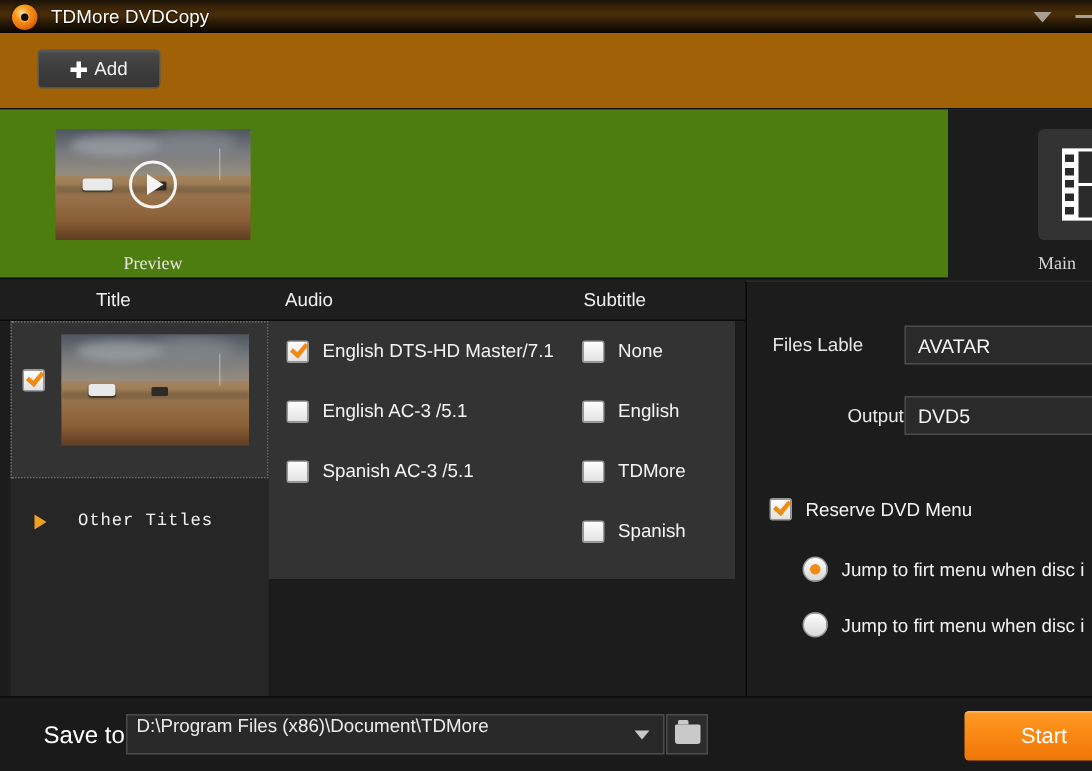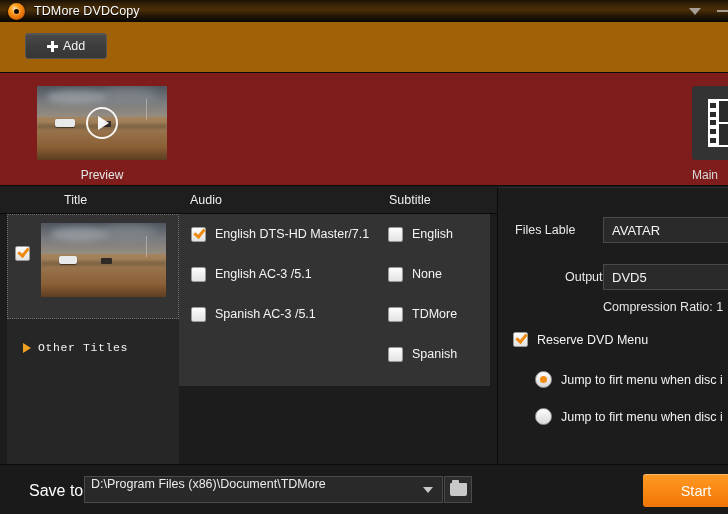--- a/index.html
+++ b/index.html
@@ -98,23 +98,24 @@
   }
   .plus-icon::before, .plus-icon::after {
     content: ""; position: absolute; background: #ffffff;
   }
   .plus-icon::before { left: 0; top: 4px; width: 11px; height: 3px; }
   .plus-icon::after  { left: 4px; top: 0; width: 3px; height: 11px; }
 
   
   .strip {
     position: absolute; left: 0; top: 73px;
-    width: 728px; height: 113px;
-    background: #7f1d1d;
+    width: 632px; height: 113px;
+    background: #4d7c0f;
     border-bottom: 1px solid #0b0b0b;
+    font-family: Liberation Serif, serif;
   }
   .preview-cell {
     position: absolute; left: 37px; top: 13px;
     width: 130px;
   }
   .thumb {
     position: relative;
     width: 130px; height: 74px;
     background:
       linear-gradient(to bottom,
@@ -268,21 +269,21 @@
     position: absolute; left: 33px; top: 8px;
     width: 125px; height: 74px;
   }
   .other-titles {
     position: absolute; left: 7px; top: 105px;
     width: 172px; height: 145px;
     background: #262626;
   }
   .ot-row {
     position: absolute; left: 16px; top: 22px;
-    display: flex; align-items: center; gap: 7px;
+    display: flex; align-items: center; gap: 21px;
     cursor: pointer;
   }
   .tri-right {
     width: 0; height: 0;
     border-top: 5px solid transparent;
     border-bottom: 5px solid transparent;
     border-left: 8px solid #f0a020;
   }
   .ot-label {
     color: #f2f2f2;
@@ -559,25 +560,25 @@
         </div>
         <div class="opt">
           <span class="cb"></span>
           <span class="opt-label">Spanish AC-3 /5.1</span>
         </div>
       </div>
 
       <div class="opt-group opt-sub">
         <div class="opt">
           <span class="cb"></span>
-          <span class="opt-label">English</span>
+          <span class="opt-label">None</span>
         </div>
         <div class="opt">
           <span class="cb"></span>
-          <span class="opt-label">None</span>
+          <span class="opt-label">English</span>
         </div>
         <div class="opt">
           <span class="cb"></span>
           <span class="opt-label">TDMore</span>
         </div>
         <div class="opt">
           <span class="cb"></span>
           <span class="opt-label">Spanish</span>
         </div>
       </div>
@@ -590,21 +591,20 @@
 
   </div>
 
   <div class="right-panel">
     <div class="fld-label lbl-vol">Files Lable</div>
     <div class="fld fld-vol">AVATAR</div>
 
     <div class="fld-label lbl-out">Output</div>
     <div class="fld fld-out">DVD5</div>
 
-    <div class="compr">Compression Ratio: 1</div>
 
     <div class="reserve-row">
       <span class="cb on"></span>
       <span class="reserve-label">Reserve DVD Menu</span>
     </div>
 
     <div class="radio-row r1">
       <span class="rb on"></span>
       <span class="radio-label">Jump to firt menu when disc i</span>
     </div>

